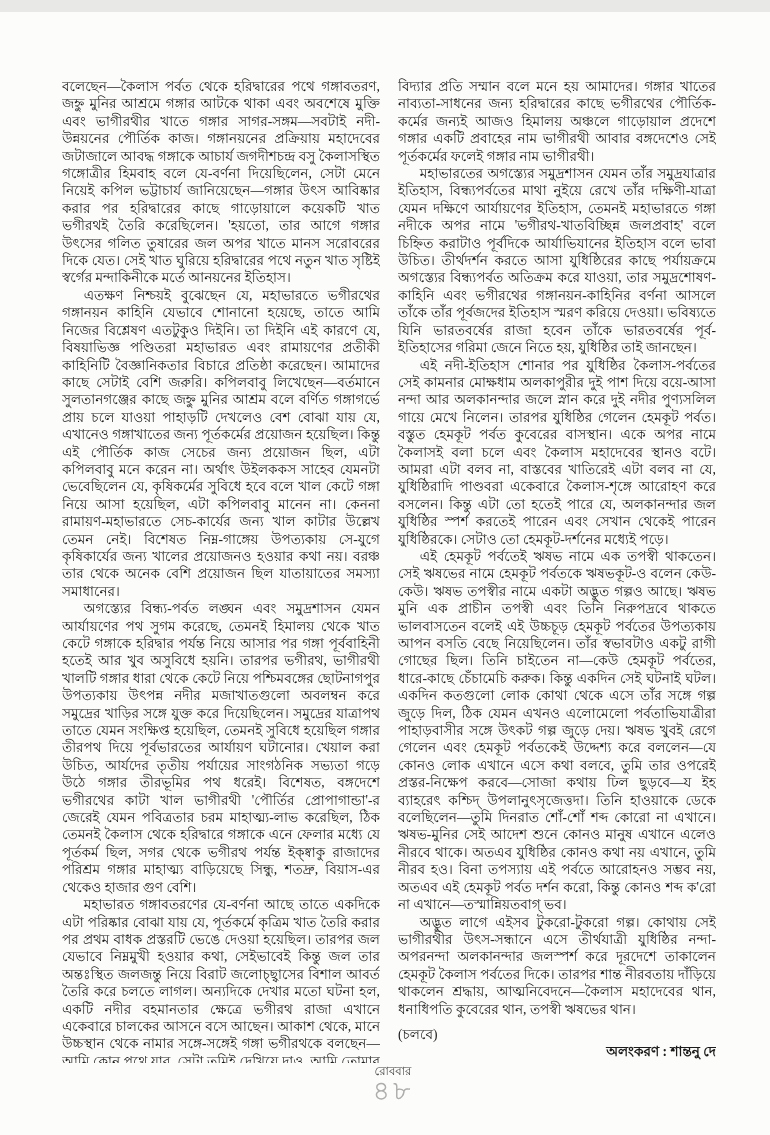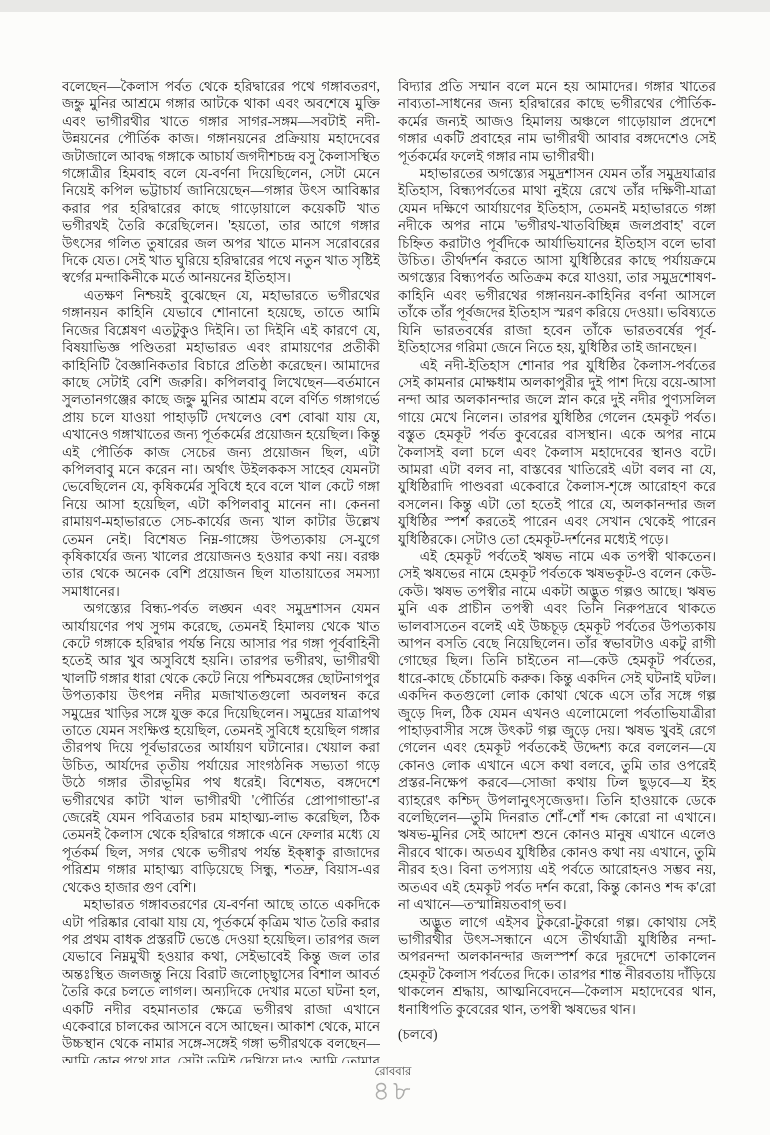--- a/index.html
+++ b/index.html
@@ -89,20 +89,21 @@
         <p class="para">এতক্ষণ নিশ্চয়ই বুঝেছেন যে, মহাভারতে ভগীরথের গঙ্গানয়ন কাহিনি যেভাবে শোনানো হয়েছে, তাতে আমি নিজের বিশ্লেষণ এতটুকুও দিইনি। তা দিইনি এই কারণে যে, বিষয়াভিজ্ঞ পণ্ডিতরা মহাভারত এবং রামায়ণের প্রতীকী কাহিনিটি বৈজ্ঞানিকতার বিচারে প্রতিষ্ঠা করেছেন। আমাদের কাছে সেটাই বেশি জরুরি। কপিলবাবু লিখেছেন—বর্তমানে সুলতানগঞ্জের কাছে জহ্নু মুনির আশ্রম বলে বর্ণিত গঙ্গাগর্ভে প্রায় চলে যাওয়া পাহাড়টি দেখলেও বেশ বোঝা যায় যে, এখানেও গঙ্গাখাতের জন্য পূর্তকর্মের প্রয়োজন হয়েছিল। কিন্তু এই পৌর্তিক কাজ সেচের জন্য প্রয়োজন ছিল, এটা কপিলবাবু মনে করেন না। অর্থাৎ উইলককস সাহেব যেমনটা ভেবেছিলেন যে, কৃষিকর্মের সুবিধে হবে বলে খাল কেটে গঙ্গা নিয়ে আসা হয়েছিল, এটা কপিলবাবু মানেন না। কেননা রামায়ণ-মহাভারতে সেচ-কার্যের জন্য খাল কাটার উল্লেখ তেমন নেই। বিশেষত নিম্ন-গাঙ্গেয় উপত্যকায় সে-যুগে কৃষিকার্যের জন্য খালের প্রয়োজনও হওয়ার কথা নয়। বরঞ্চ তার থেকে অনেক বেশি প্রয়োজন ছিল যাতায়াতের সমস্যা সমাধানের।</p>
         <p class="para">অগস্ত্যের বিন্ধ্য-পর্বত লঙ্ঘন এবং সমুদ্রশাসন যেমন আর্যায়ণের পথ সুগম করেছে, তেমনই হিমালয় থেকে খাত কেটে গঙ্গাকে হরিদ্বার পর্যন্ত নিয়ে আসার পর গঙ্গা পূর্ববাহিনী হতেই আর খুব অসুবিধে হয়নি। তারপর ভগীরথ, ভাগীরথী খালটি গঙ্গার ধারা থেকে কেটে নিয়ে পশ্চিমবঙ্গের ছোটনাগপুর উপত্যকায় উৎপন্ন নদীর মজাখাতগুলো অবলম্বন করে সমুদ্রের খাড়ির সঙ্গে যুক্ত করে দিয়েছিলেন। সমুদ্রের যাত্রাপথ তাতে যেমন সংক্ষিপ্ত হয়েছিল, তেমনই সুবিধে হয়েছিল গঙ্গার তীরপথ দিয়ে পূর্বভারতের আর্যায়ণ ঘটানোর। খেয়াল করা উচিত, আর্যদের তৃতীয় পর্যায়ের সাংগঠনিক সভ্যতা গড়ে উঠে গঙ্গার তীরভূমির পথ ধরেই। বিশেষত, বঙ্গদেশে ভগীরথের কাটা খাল ভাগীরথী 'পৌর্তির প্রোপাগান্ডা'-র জেরেই যেমন পবিত্রতার চরম মাহাত্ম্য-লাভ করেছিল, ঠিক তেমনই কৈলাস থেকে হরিদ্বারে গঙ্গাকে এনে ফেলার মধ্যে যে পূর্তকর্ম ছিল, সগর থেকে ভগীরথ পর্যন্ত ইক্ষ্বাকু রাজাদের পরিশ্রম গঙ্গার মাহাত্ম্য বাড়িয়েছে সিন্ধু, শতদ্রু, বিয়াস-এর থেকেও হাজার গুণ বেশি।</p>
         <p class="para">মহাভারত গঙ্গাবতরণের যে-বর্ণনা আছে তাতে একদিকে এটা পরিষ্কার বোঝা যায় যে, পূর্তকর্মে কৃত্রিম খাত তৈরি করার পর প্রথম বাধক প্রস্তরটি ভেঙে দেওয়া হয়েছিল। তারপর জল যেভাবে নিম্নমুখী হওয়ার কথা, সেইভাবেই কিন্তু জল তার অন্তঃস্থিত জলজন্তু নিয়ে বিরাট জলোচ্ছ্বাসের বিশাল আবর্ত তৈরি করে চলতে লাগল। অন্যদিকে দেখার মতো ঘটনা হল, একটি নদীর বহমানতার ক্ষেত্রে ভগীরথ রাজা এখানে একেবারে চালকের আসনে বসে আছেন। আকাশ থেকে, মানে উচ্চস্থান থেকে নামার সঙ্গে-সঙ্গেই গঙ্গা ভগীরথকে বলছেন—আমি কোন পথে যাব, সেটা তুমিই দেখিয়ে দাও, আমি তোমার জন্যই পৃথিবীতে নেমে এসেছি—দর্শয়স্ব মহারাজ মার্গং কেন ব্রজাম্যহম্। বস্তুত, ভগীরথের প্রতি এই সম্মান তাঁর কারিগরী</p>
       </div>
 
     <div class="column">
       
       <span style="display:contents"><p class="para">বিদ্যার প্রতি সম্মান বলে মনে হয় আমাদের। গঙ্গার খাতের নাব্যতা-সাধনের জন্য হরিদ্বারের কাছে ভগীরথের পৌর্তিক-কর্মের জন্যই আজও হিমালয় অঞ্চলে গাড়োয়াল প্রদেশে গঙ্গার একটি প্রবাহের নাম ভাগীরথী আবার বঙ্গদেশেও সেই পূর্তকর্মের ফলেই গঙ্গার নাম ভাগীরথী।</p><p class="para">মহাভারতের অগস্ত্যের সমুদ্রশাসন যেমন তাঁর সমুদ্রযাত্রার ইতিহাস, বিন্ধ্যপর্বতের মাথা নুইয়ে রেখে তাঁর দক্ষিণী-যাত্রা যেমন দক্ষিণে আর্যায়ণের ইতিহাস, তেমনই মহাভারতে গঙ্গা নদীকে অপর নামে 'ভগীরথ-খাতবিচ্ছিন্ন জলপ্রবাহ' বলে চিহ্নিত করাটাও পূর্বদিকে আর্যাভিযানের ইতিহাস বলে ভাবা উচিত। তীর্থদর্শন করতে আসা যুধিষ্ঠিরের কাছে পর্যায়ক্রমে অগস্ত্যের বিন্ধ্যপর্বত অতিক্রম করে যাওয়া, তার সমুদ্রশোষণ-কাহিনি এবং ভগীরথের গঙ্গানয়ন-কাহিনির বর্ণনা আসলে তাঁকে তাঁর পূর্বজদের ইতিহাস স্মরণ করিয়ে দেওয়া। ভবিষ্যতে যিনি ভারতবর্ষের রাজা হবেন তাঁকে ভারতবর্ষের পূর্ব-ইতিহাসের গরিমা জেনে নিতে হয়, যুধিষ্ঠির তাই জানছেন।</p><p class="para">এই নদী-ইতিহাস শোনার পর যুধিষ্ঠির কৈলাস-পর্বতের সেই কামনার মোক্ষধাম অলকাপুরীর দুই পাশ দিয়ে বয়ে-আসা নন্দা আর অলকানন্দার জলে স্নান করে দুই নদীর পুণ্যসলিল গায়ে মেখে নিলেন। তারপর যুধিষ্ঠির গেলেন হেমকূট পর্বত। বস্তুত হেমকূট পর্বত কুবেরের বাসস্থান। একে অপর নামে কৈলাসই বলা চলে এবং কৈলাস মহাদেবের স্থানও বটে। আমরা এটা বলব না, বাস্তবের খাতিরেই এটা বলব না যে, যুধিষ্ঠিরাদি পাণ্ডবরা একেবারে কৈলাস-শৃঙ্গে আরোহণ করে বসলেন। কিন্তু এটা তো হতেই পারে যে, অলকানন্দার জল যুধিষ্ঠির স্পর্শ করতেই পারেন এবং সেখান থেকেই পারেন যুধিষ্ঠিরকে। সেটাও তো হেমকূট-দর্শনের মধ্যেই পড়ে।</p><p class="para">এই হেমকূট পর্বতেই ঋষভ নামে এক তপস্বী থাকতেন। সেই ঋষভের নামে হেমকূট পর্বতকে ঋষভকূট-ও বলেন কেউ-কেউ। ঋষভ তপস্বীর নামে একটা অদ্ভুত গল্পও আছে। ঋষভ মুনি এক প্রাচীন তপস্বী এবং তিনি নিরুপদ্রবে থাকতে ভালবাসতেন বলেই এই উচ্চচূড় হেমকূট পর্বতের উপত্যকায় আপন বসতি বেছে নিয়েছিলেন। তাঁর স্বভাবটাও একটু রাগী গোছের ছিল। তিনি চাইতেন না—কেউ হেমকূট পর্বতের, ধারে-কাছে চেঁচামেচি করুক। কিন্তু একদিন সেই ঘটনাই ঘটল। একদিন কতগুলো লোক কোথা থেকে এসে তাঁর সঙ্গে গল্প জুড়ে দিল, ঠিক যেমন এখনও এলোমেলো পর্বতাভিযাত্রীরা পাহাড়বাসীর সঙ্গে উৎকট গল্প জুড়ে দেয়। ঋষভ খুবই রেগে গেলেন এবং হেমকূট পর্বতকেই উদ্দেশ্য করে বললেন—যে কোনও লোক এখানে এসে কথা বলবে, তুমি তার ওপরেই প্রস্তর-নিক্ষেপ করবে—সোজা কথায় ঢিল ছুড়বে—য ইহ ব্যাহরেৎ কশ্চিদ্ উপলানুৎসৃজেত্তদা। তিনি হাওয়াকে ডেকে বলেছিলেন—তুমি দিনরাত শোঁ-শোঁ শব্দ কোরো না এখানে। ঋষভ-মুনির সেই আদেশ শুনে কোনও মানুষ এখানে এলেও নীরবে থাকে। অতএব যুধিষ্ঠির কোনও কথা নয় এখানে, তুমি নীরব হও। বিনা তপস্যায় এই পর্বতে আরোহনও সম্ভব নয়, অতএব এই হেমকূট পর্বত দর্শন করো, কিন্তু কোনও শব্দ ক'রো না এখানে—তস্মান্নিয়তবাগ্ ভব।</p><p class="para">অদ্ভুত লাগে এইসব টুকরো-টুকরো গল্প। কোথায় সেই ভাগীরথীর উৎস-সন্ধানে এসে তীর্থযাত্রী যুধিষ্ঠির নন্দা-অপরনন্দা অলকানন্দার জলস্পর্শ করে দূরদেশে তাকালেন হেমকূট কৈলাস পর্বতের দিকে। তারপর শান্ত নীরবতায় দাঁড়িয়ে থাকলেন শ্রদ্ধায়, আত্মনিবেদনে—কৈলাস মহাদেবের থান, ধনাধিপতি কুবেরের থান, তপস্বী ঋষভের থান।</p></span>
       <div class="endnote-block">
         <p class="endnote">(চলবে)</p>
+        <p class="credit">অলংকরণ : শান্তনু দে</p>
       </div>
     </div>
   </div>
 
   <div class="footer">
     <p class="publication">রোববার</p>
     <p class="page-number">৪৮</p>
   </div>
 
 </div>

